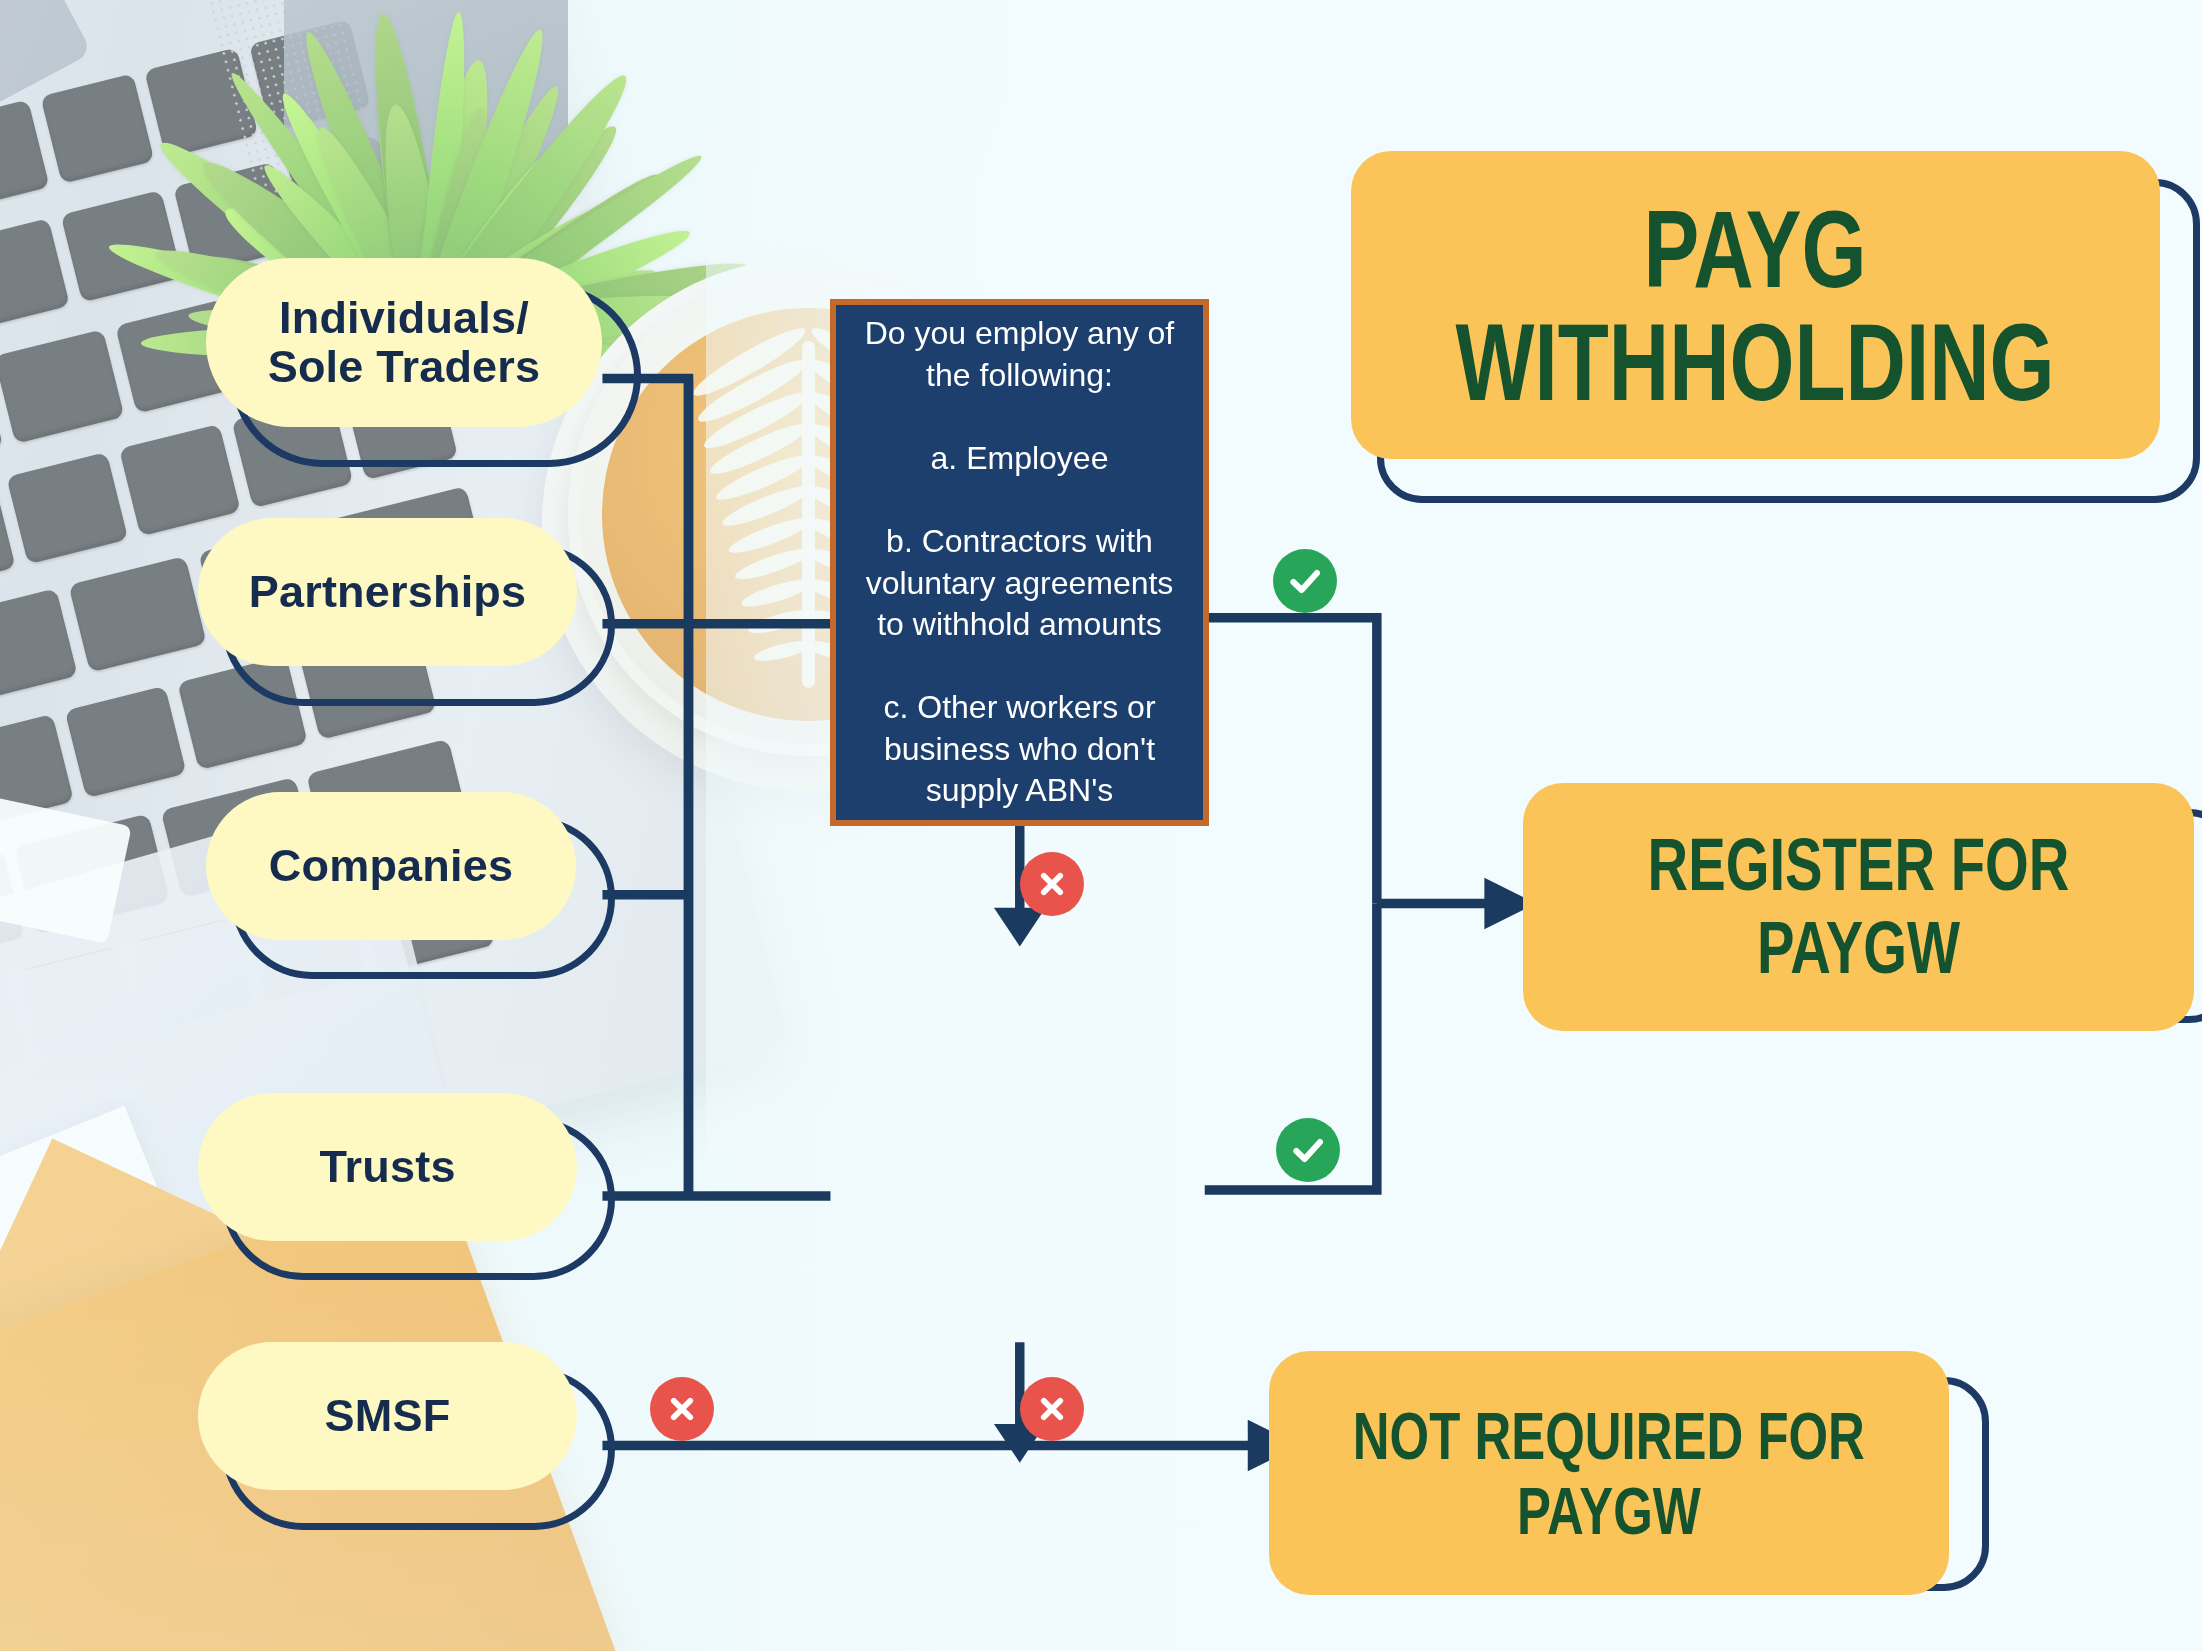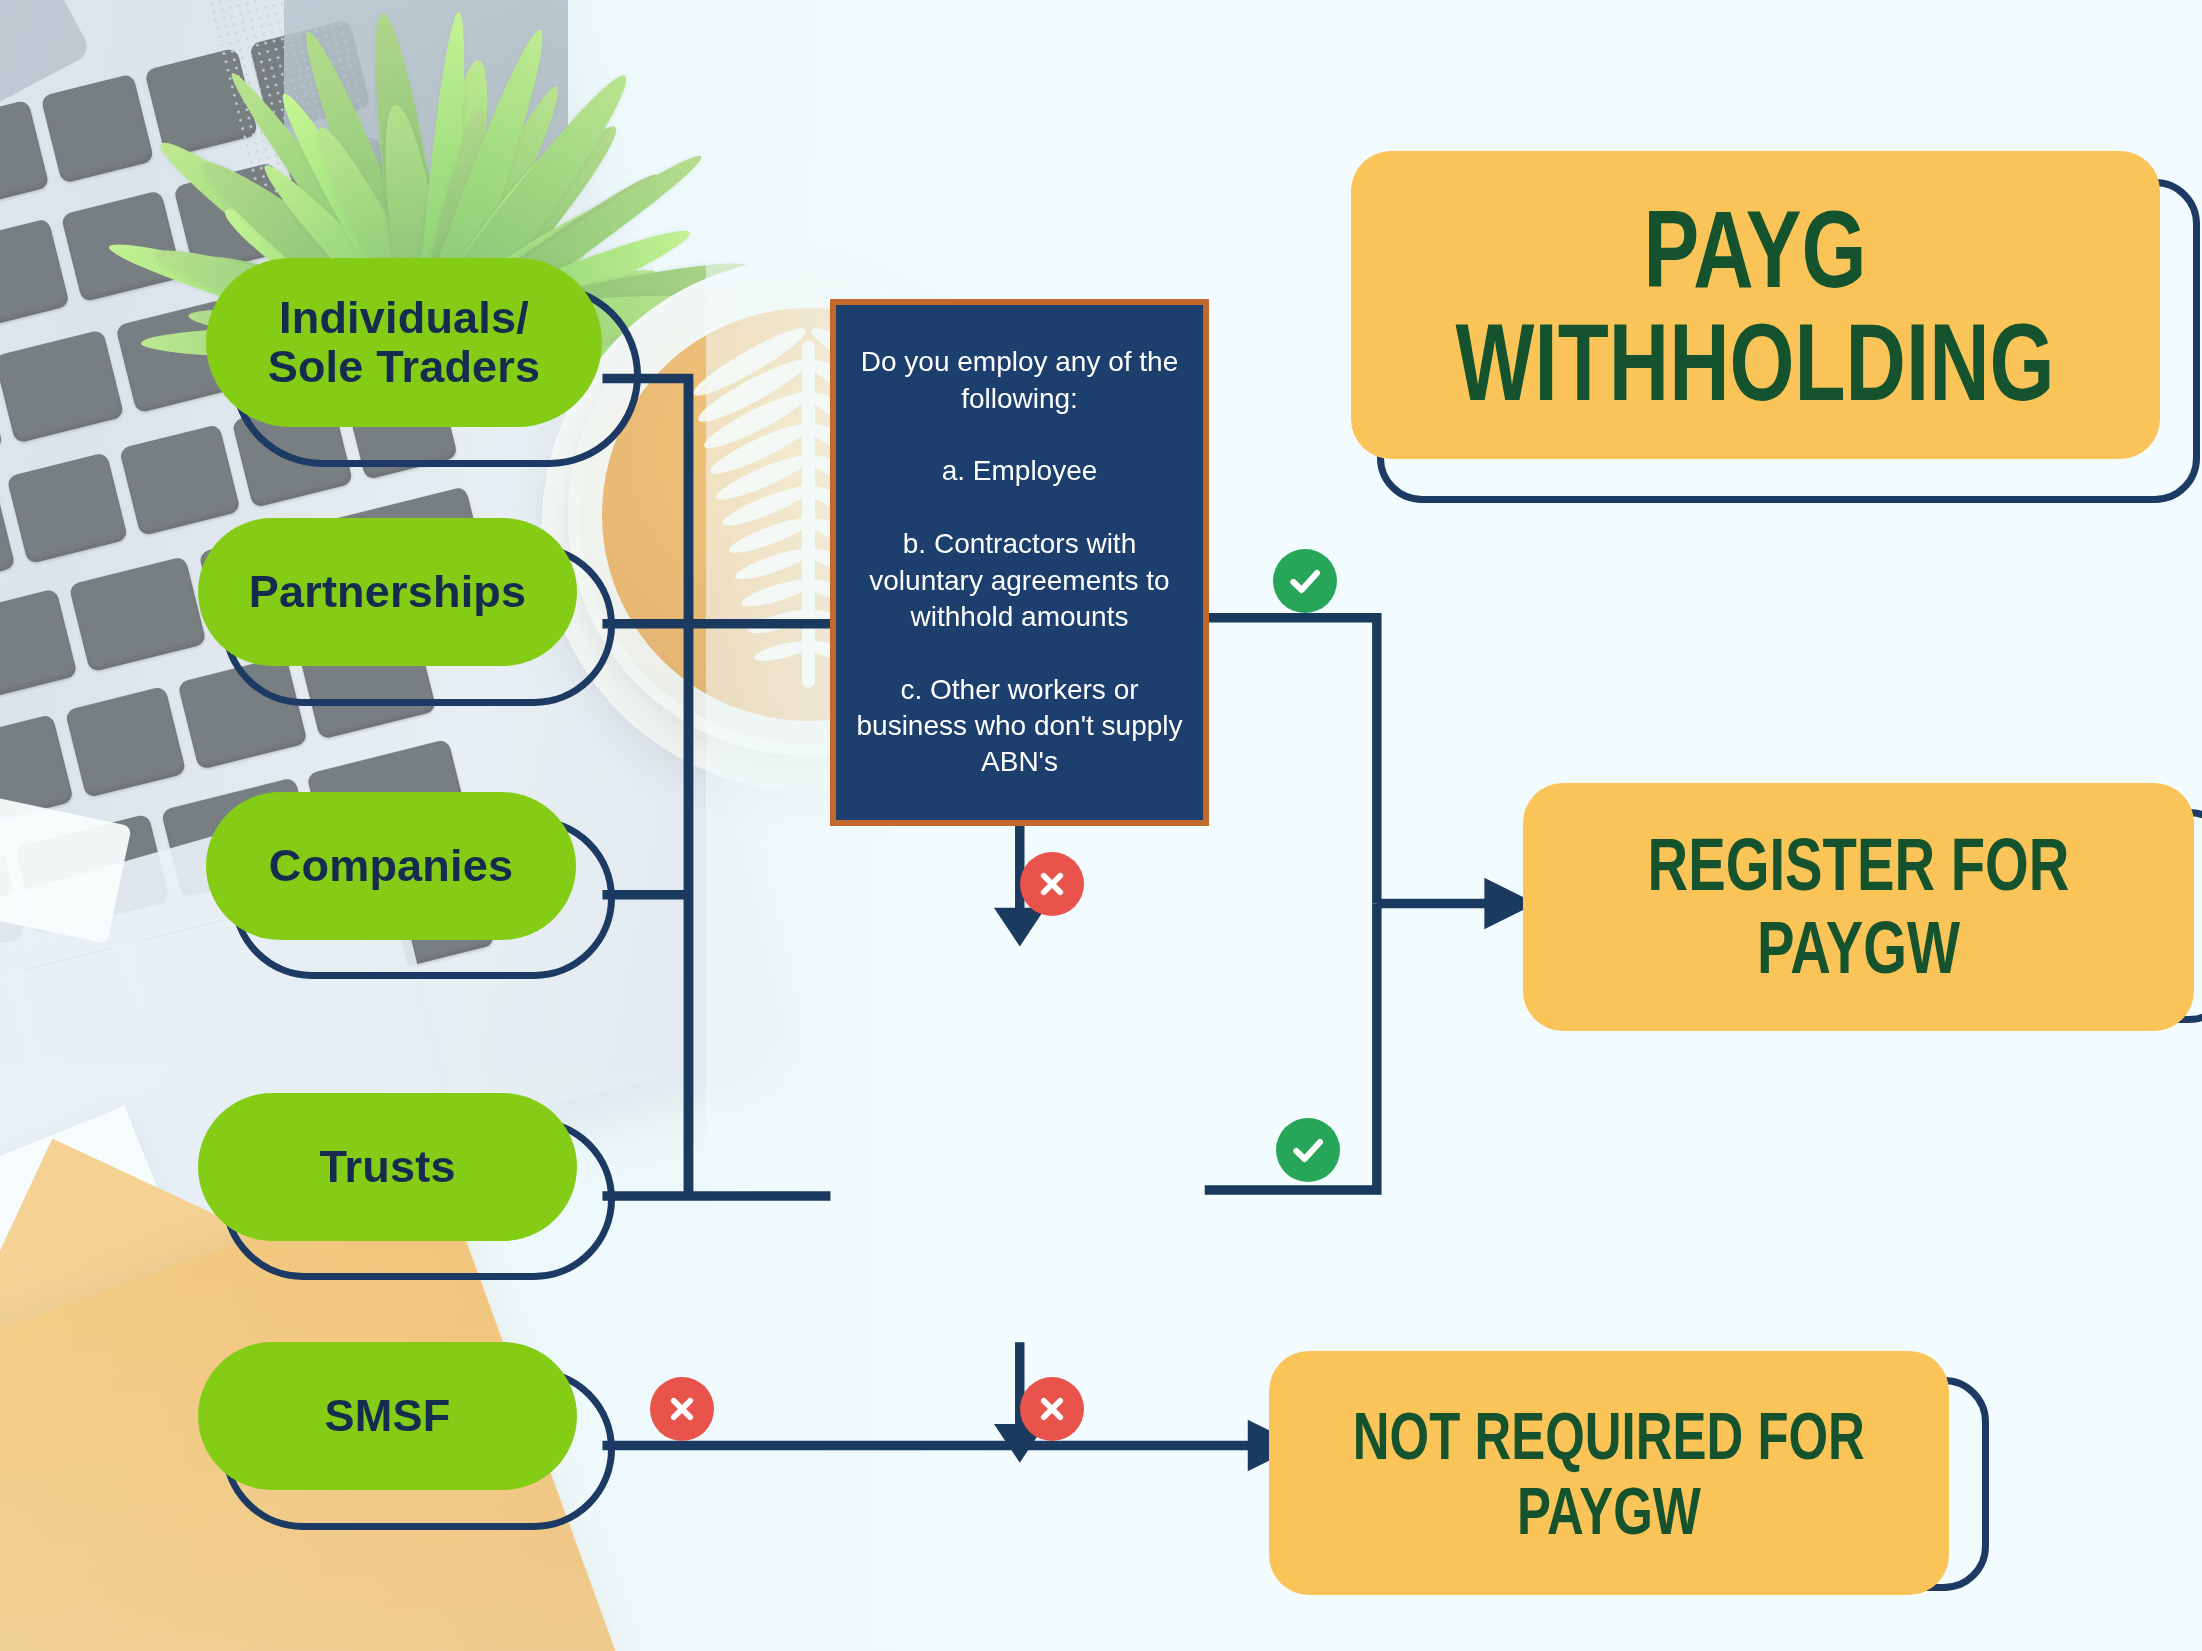--- a/index.html
+++ b/index.html
@@ -81,40 +81,40 @@
      background:linear-gradient(90deg,rgba(241,251,253,.55) 0%,rgba(242,251,253,.93) 22%,#f2fbfd 42%,#f2fbfd 100%);}
   .bg-wash3{position:absolute;left:0;top:0;width:1032px;height:100%;
      background:linear-gradient(180deg,rgba(240,250,253,0) 60%,rgba(240,250,253,.25) 100%);}
 
   
   .flow{position:absolute;inset:0;}
   svg.lines{position:absolute;inset:0;width:2203px;height:1652px;}
 
   
   .pill{position:absolute;display:flex;align-items:center;justify-content:center;
-     text-align:center;color:#152c4e;background:#84cc16;border-radius:860px;
+     text-align:center;color:#152c4e;background:#fef9c3;border-radius:860px;
      font-weight:700;line-height:1.07;letter-spacing:0.2px;z-index:6;}
   .pill-shadow{position:absolute;border:7.7px solid #1c3a63;border-radius:860px;z-index:5;background:transparent;}
 
   .cat{font-size:45px;}
   .cat.two{font-size:45px;}
 
   
   .card{position:absolute;display:flex;align-items:center;justify-content:center;text-align:center;
      background:#fbc458;color:#14532d;border-radius:40px;z-index:6;
      font-weight:700;line-height:1.0;}
   .card-shadow{position:absolute;border:7.7px solid #1c3a63;border-radius:45px;z-index:5;}
   .cond{font-family:"Liberation Sans Narrow","Liberation Sans",sans-serif;
      transform:scaleX(.76);transform-origin:center;white-space:pre-line;}
 
   
   .dbox{position:absolute;background:#1d3f6e;border:6px solid #c2692b;z-index:6;
      color:#fff;display:flex;align-items:center;justify-content:center;
      text-align:center;padding:12px 15.5px;box-sizing:border-box;}
-  .dbox .inner{white-space:pre-line;font-size:28px;line-height:1.30;font-weight:400;}
+  .dbox .inner{white-space:pre-line;font-size:32px;line-height:1.30;font-weight:400;}
   .dbox.b2 .inner{font-size:34px;line-height:1.28;}
 
   
   .badge{position:absolute;border-radius:50%;z-index:9;display:flex;align-items:center;justify-content:center;}
   .badge.ok{background:#27a65a;}
   .badge.no{background:#e8544b;}
   .badge svg{display:block;}
 </style>
 </head>
 <body>

